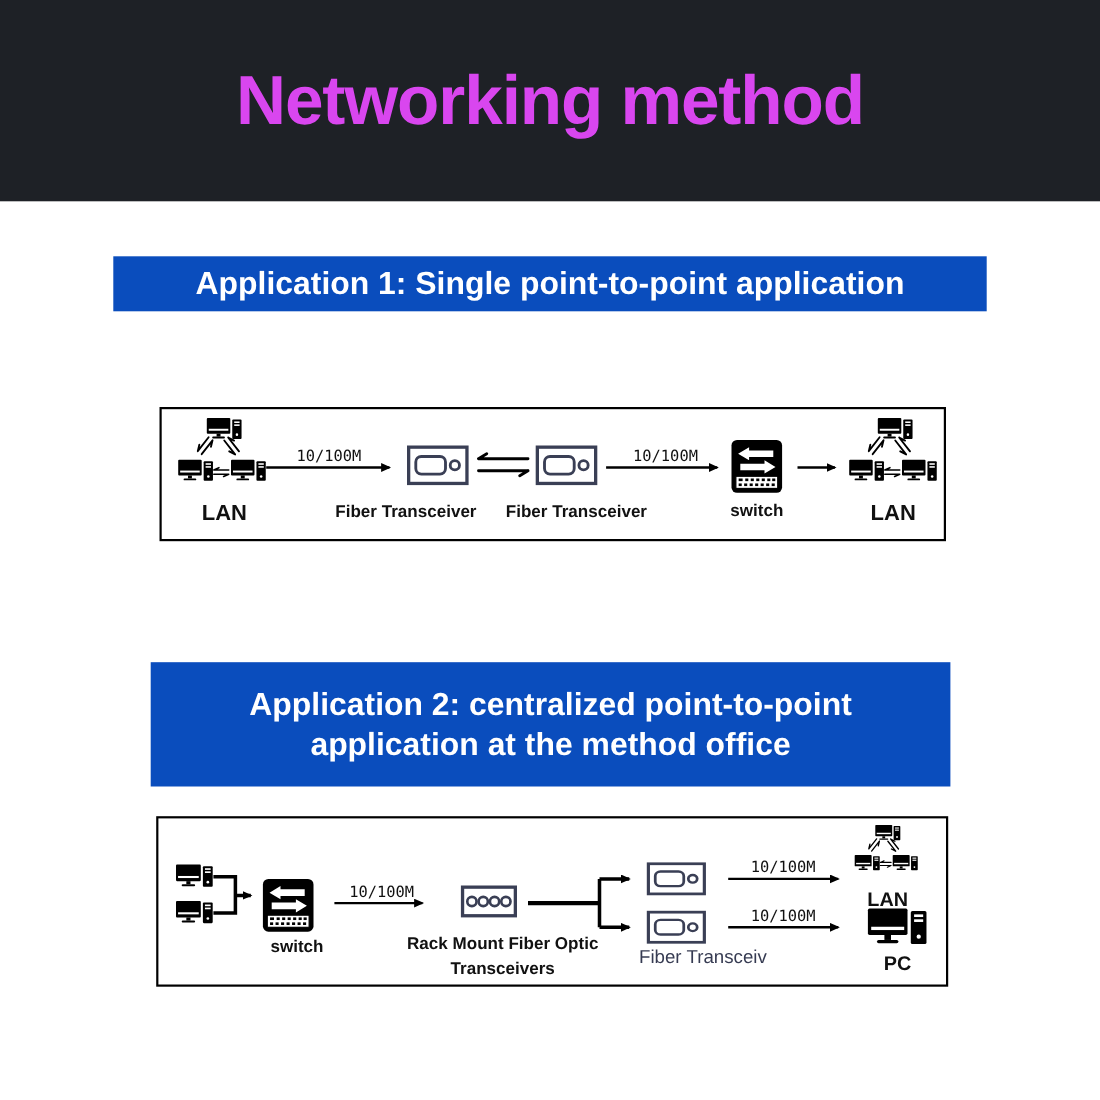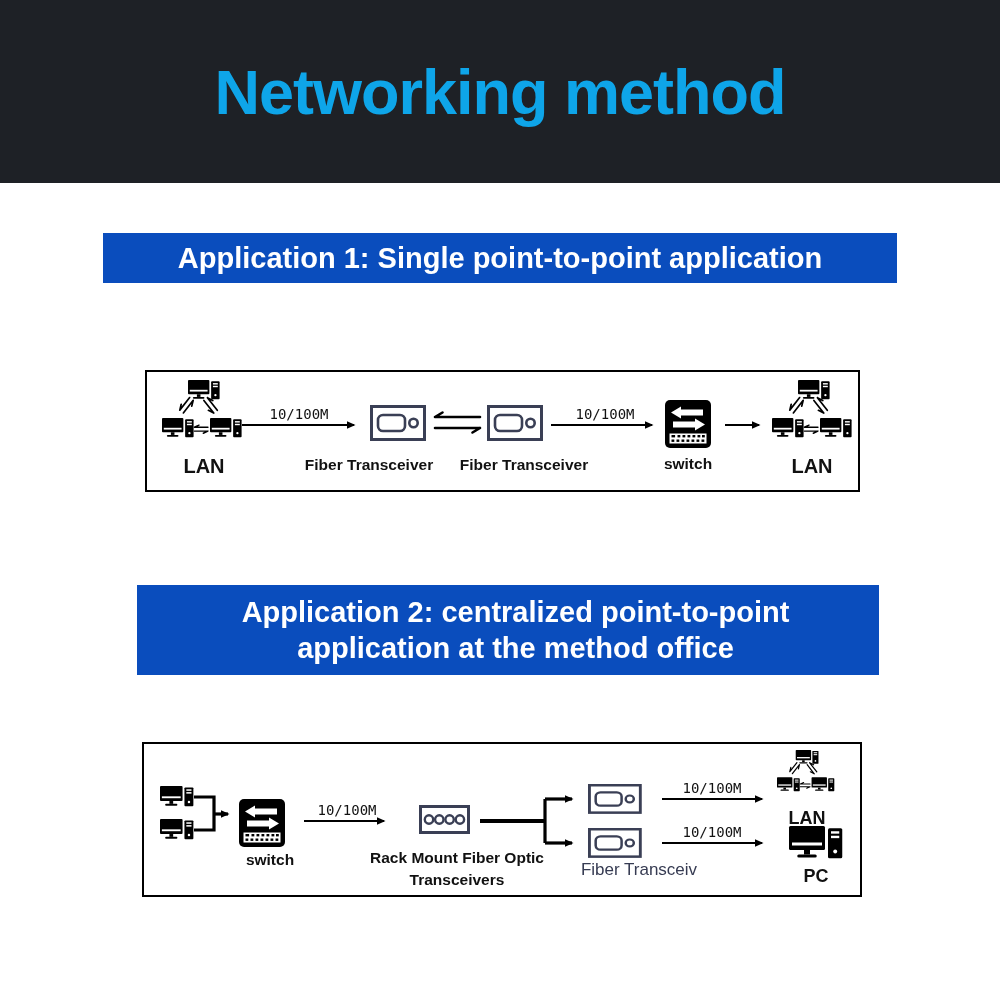--- a/index.html
+++ b/index.html
@@ -6,31 +6,31 @@
   .page {
     position:relative; width:1000px; height:1000px; background:#fff;
     font-family:"Liberation Sans", sans-serif; overflow:hidden;
   }
   .header {
     position:absolute; left:0; top:0; width:1000px; height:183px;
     background:var(--header-bg,#1e2126);
     display:flex; align-items:center; justify-content:center;
   }
   .header .title {
-    color:#0ea5e9; font-size:63px; font-weight:bold; letter-spacing:-1px; margin:0;
+    color:#d946ef; font-size:63px; font-weight:bold; letter-spacing:-1px; margin:0;
     font-family:"Liberation Sans", sans-serif;
   }
   .banner {
     position:absolute; background:var(--banner-bg,#0a4dbd);
     color:var(--banner-text,#fff);
     display:flex; flex-direction:column; align-items:center; justify-content:center;
     font-size:29px; font-weight:600; text-align:center;
   }
   .banner1 { left:103px; top:233px; width:794px; height:50px; }
-  .banner2 { left:137px; top:585px; width:727px; height:90px; line-height:36px;padding-left:15px; }
+  .banner2 { left:137px; top:602px; width:727px; height:113px; line-height:36px; }
   .diagram {
     position:absolute; background:#fff; border:2px solid #000; box-sizing:border-box;
   }
   .diagram1 { left:145px; top:370px; width:715px; height:122px; }
   .diagram2 { left:142px; top:742px; width:720px; height:155px; }
   .diagram svg { display:block; width:100%; height:100%; }
   svg text { fill:#111; }
   .dev-label  { font-family:"Liberation Sans",sans-serif; font-size:15.5px; font-weight:600; text-anchor:middle; }
   .big-label  { font-family:"Liberation Sans",sans-serif; font-size:20px;  font-weight:600; text-anchor:middle; }
   .med-label  { font-family:"Liberation Sans",sans-serif; font-size:18px;  font-weight:600; text-anchor:middle; }

